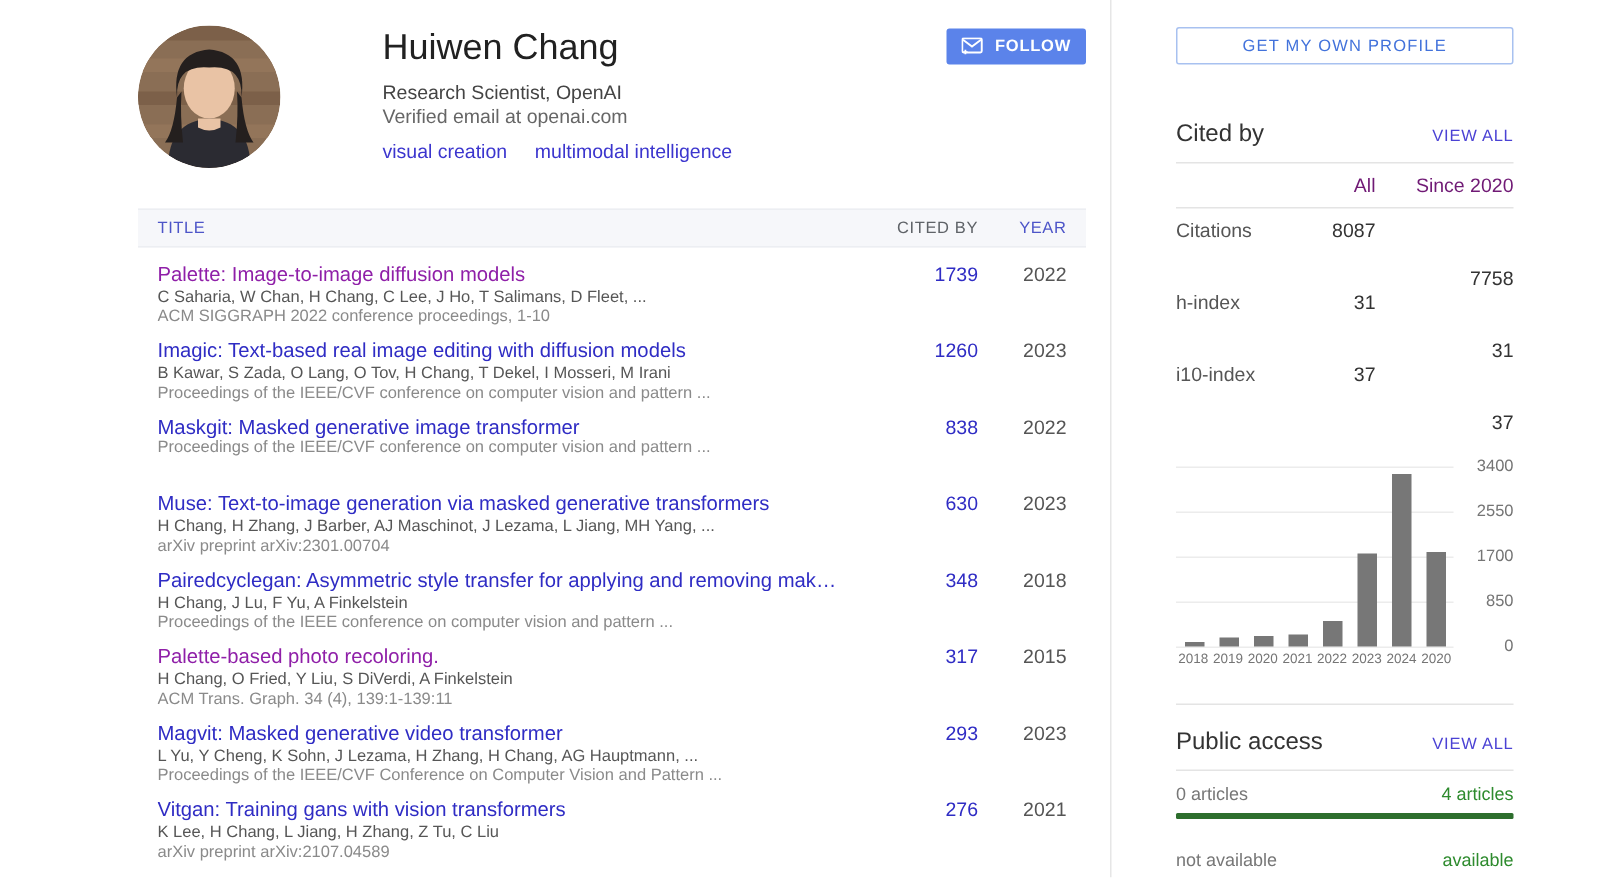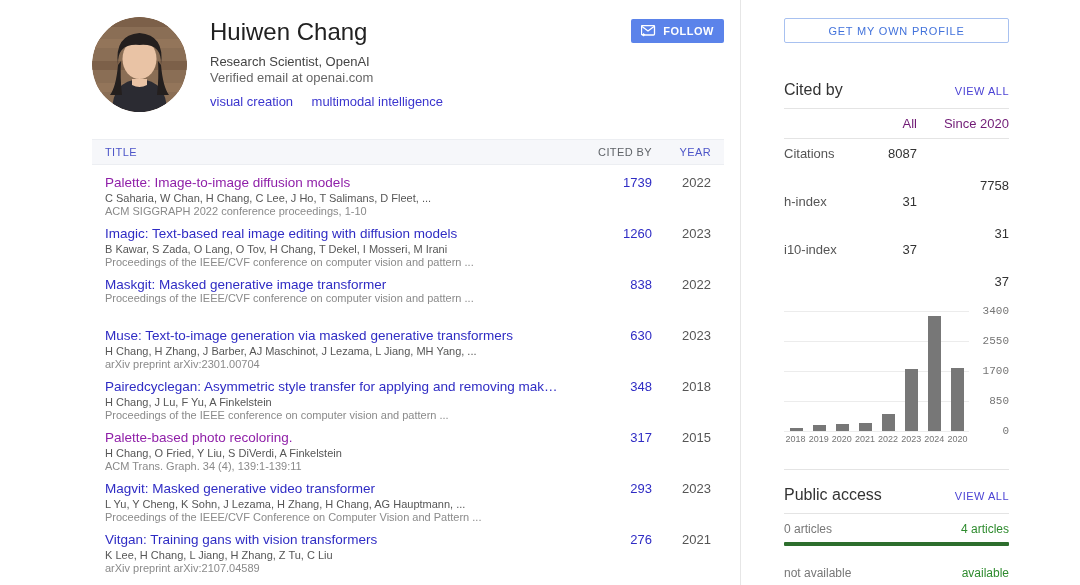--- a/index.html
+++ b/index.html
@@ -6,21 +6,21 @@
   html,body { background:#fff; }
   body {
     font-family:"Liberation Sans","DejaVu Sans",sans-serif;
     width:1080px; height:585px; position:relative; overflow:hidden;
     color:#222;
   }
   .page { position:relative; width:1080px; height:585px; background:#fff; }
 
   
   .left-col { position:absolute; left:92px; top:17px; width:632px; }
-  .profile-header { display:flex; align-items:flex-start; }
+  .profile-header { display:flex; align-items:flex-start;gap:45px; }
   .avatar { width:95px; height:95px; border-radius:50%; overflow:hidden; flex:0 0 95px; }
   .avatar svg { display:block; }
   .profile-info { margin-left:23px; padding-top:1px; flex:1; }
   .profile-name { font-size:24px; font-weight:400; color:#212121; line-height:28px; }
   .profile-affiliation { font-size:13px; color:#444; margin-top:8px; line-height:16px; }
   .profile-verified { font-size:13px; color:#666; line-height:16px; }
   .profile-interests { margin-top:6px; }
   .interest-link { font-size:13px; color:#3b35ce; text-decoration:none; margin-right:14px; cursor:pointer; }
   .follow-btn {
     margin-left:auto; margin-top:2px; height:24px; padding:0 10px;
@@ -85,21 +85,21 @@
 
   
   .chart { margin-top:21px; position:relative; height:120px; }
   .chart-grid { position:absolute; left:0; right:40px; top:0; height:100%; }
   .gridline { position:absolute; left:0; right:0; height:1px; background:#ececec; }
   .chart-bars { position:absolute; left:2px; right:42px; top:0; height:100%;
     display:flex; justify-content:space-between; align-items:flex-end; }
   .bar-col { width:20px; display:flex; justify-content:center; align-items:flex-end; height:100%; }
   .bar { width:13px; background:#777; cursor:pointer; }
   .ytick { position:absolute; right:0; width:36px; text-align:right; font-size:11px; color:#757575;
-    transform:translateY(-50%);font-family:Liberation Mono, monospace; }
+    transform:translateY(-50%); }
   .chart-years { display:flex; justify-content:space-between; margin-top:3px; padding-right:40px; }
   .year-label { width:24px; text-align:center; font-size:9px; color:#757575; }
 
   
   .pa-divider { margin-top:25px; }
   .publicaccess-section { margin-top:16px; }
   .publicaccess-section .hr.top { margin-top:9px; }
   .pa-counts { display:flex; justify-content:space-between; margin-top:8px; font-size:12px; }
   .pa-left-count { color:#777; }
   .pa-right-count { color:#2e8b2e; }

